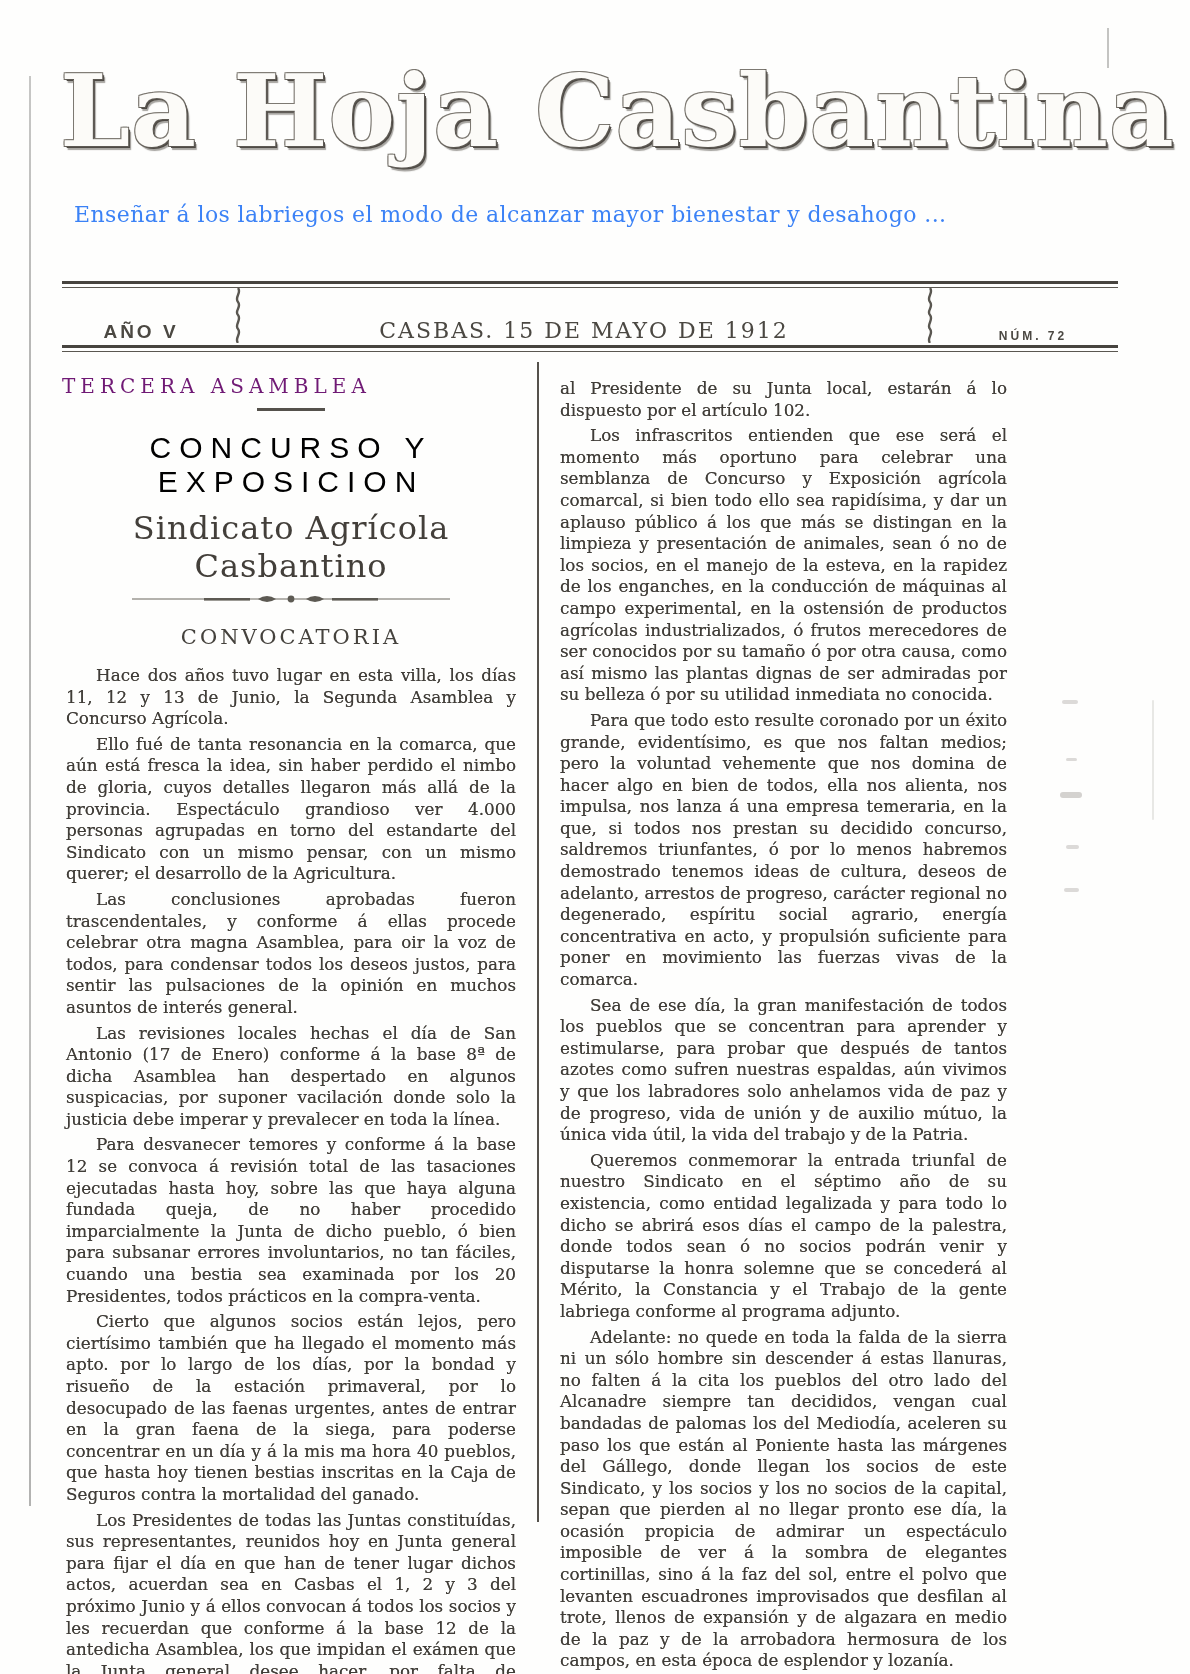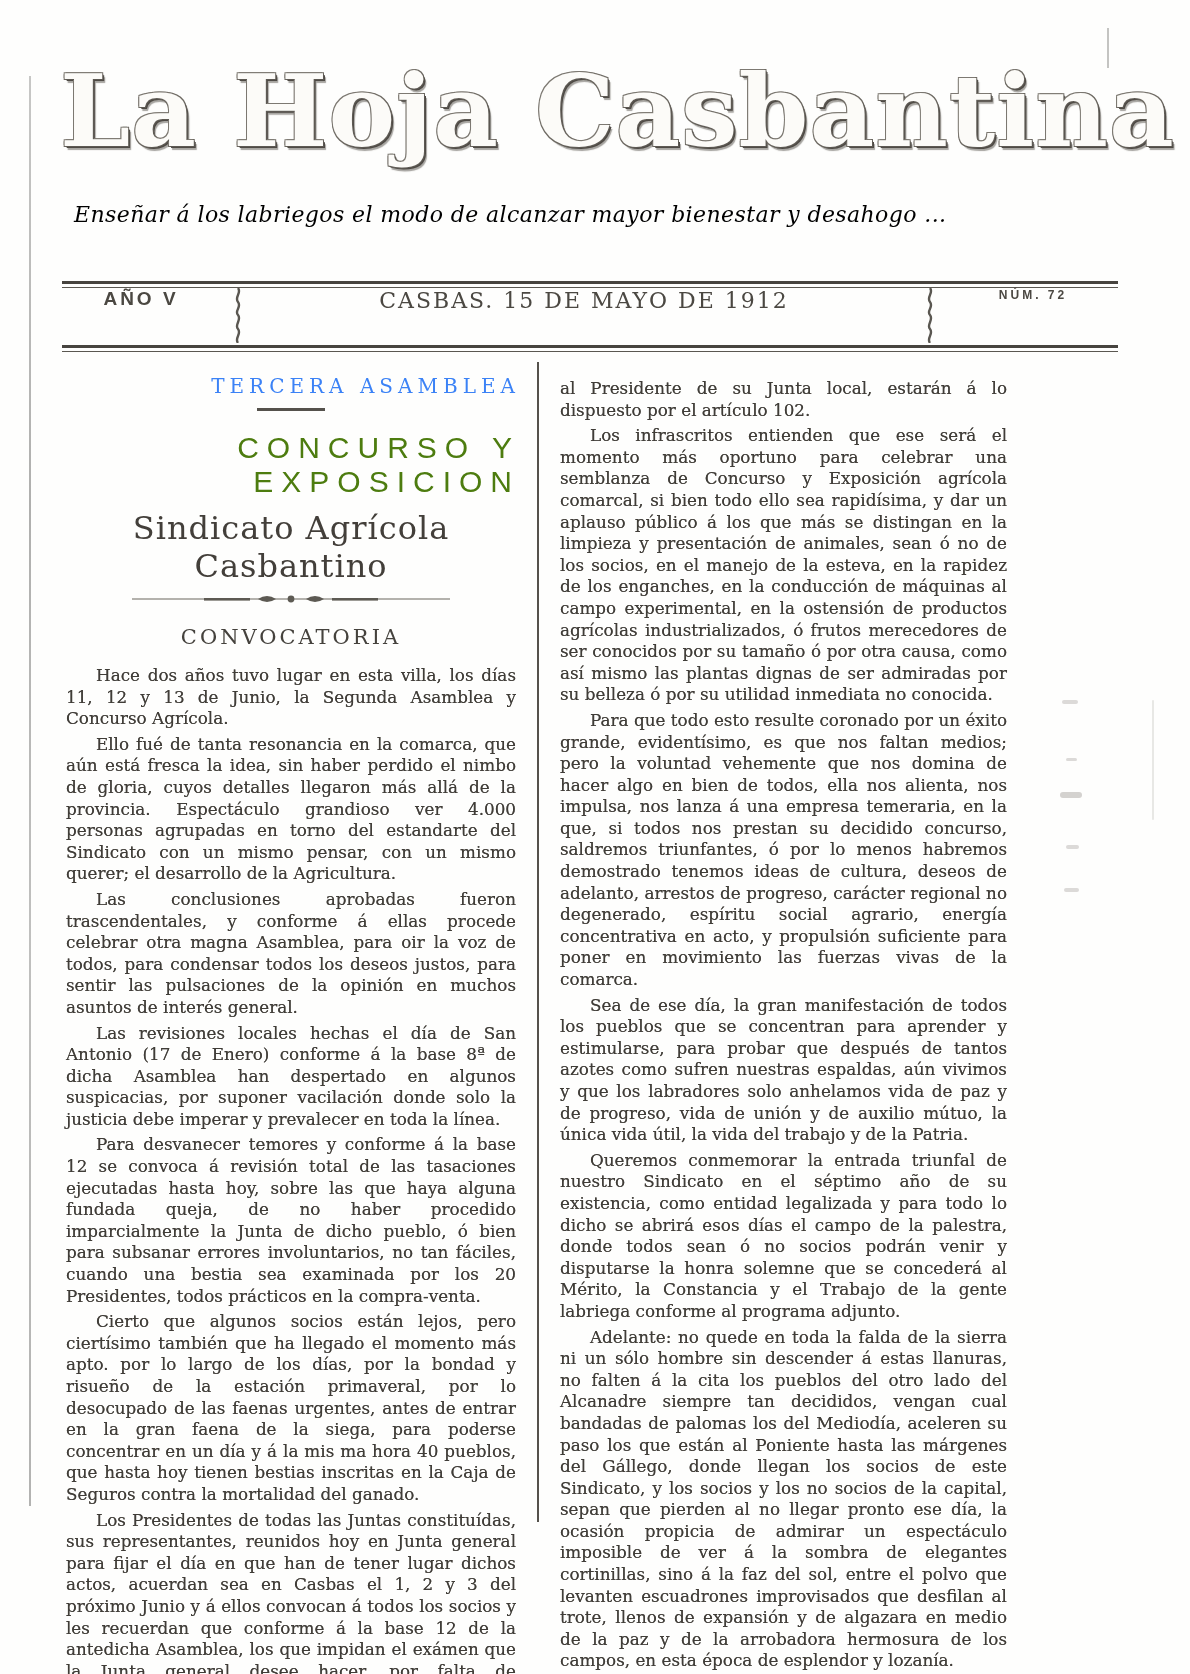--- a/index.html
+++ b/index.html
@@ -21,46 +21,46 @@
   .sm6{left:1152px;top:700px;width:2px;height:120px;opacity:.25;}
   
   .masthead-title{
     position:absolute;top:46px;left:60px;width:1056px;text-align:center;white-space:nowrap;
     font-family:"DejaVu Serif",serif;font-weight:700;font-size:100px;line-height:1.3;
     color:#fcfbf8;letter-spacing:1px;
     text-shadow:1px 1px 0 #5d5953,-1px -1px 0 #7d7972,1px -1px 0 #6d6962,
       -1px 1px 0 #6d6962,2px 2px 0 #4e4a45,3px 4px 1px rgba(80,75,68,.5);
   }
   .epigraph-1{position:absolute;top:202px;left:74px;width:980px;
-    font-style:italic;font-size:22px;letter-spacing:.4px;color:#000000;}
+    font-size:22px;letter-spacing:.4px;color:#3b82f6;}
   .epigraph-2{position:absolute;top:238px;left:300px;width:780px;
     font-style:italic;font-size:22px;letter-spacing:.4px;color:#47443f;}
   .epigraph-2 .attrib{font-style:normal;font-variant:small-caps;font-size:21px;letter-spacing:1px;color:#55524c;}
   
   .rule{position:absolute;left:62px;width:1056px;height:3px;
     border-top:3px solid #47443f;border-bottom:1px solid #5a5751;}
   .rule-top{top:281px;}
   .rule-mid{top:345px;}
   .dateline{position:absolute;top:288px;left:62px;width:1056px;height:55px;
-    display:flex;align-items:flex-start;font-family:"Liberation Sans",sans-serif;color:#4b4842;gap:12px;}
+    display:flex;align-items:flex-end;font-family:"Liberation Sans",sans-serif;color:#4b4842;gap:12px;}
   .dl-year{width:158px;text-align:center;font-size:19px;font-weight:700;letter-spacing:3px;}
   .dl-date{flex:1;text-align:center;font-size:22px;letter-spacing:2px;font-family:"DejaVu Serif",serif;}
   .dl-num{width:170px;text-align:center;font-size:12px;font-weight:700;letter-spacing:3px;}
   .squiggle{width:12px;height:55px;flex:0 0 auto;}
   
   .body-wrap{position:absolute;top:360px;left:62px;width:1056px;height:1314px;}
   .col-divider{position:absolute;left:475px;top:2px;height:1160px;width:0;border-left:2px solid #55524c;}
   .col{position:absolute;top:0;}
   .col-left{left:0;width:458px;}
   .col-right{left:494px;width:455px;padding-top:14px;}
-  .kicker{margin:14px 0 0;text-align:right;font-size:20px;font-weight:400;
-    letter-spacing:5px;color:#3b82f6;}
+  .kicker{margin:14px 0 0;text-align:left;font-size:20px;font-weight:400;
+    letter-spacing:5px;color:#701a75;}
   .kicker-rule{width:68px;height:3px;background:#55524c;margin:10px auto 0;}
-  .headline{margin:20px 0 0;text-align:right;font-family:"Liberation Sans",sans-serif;
-    font-size:30px;font-weight:400;letter-spacing:8px;color:#4d7c0f;}
+  .headline{margin:20px 0 0;text-align:center;font-family:"Liberation Sans",sans-serif;
+    font-size:30px;font-weight:400;letter-spacing:8px;color:#000000;}
   .byline{margin:16px 0 0;text-align:center;font-style:italic;font-size:19px;
     letter-spacing:2px;color:#4b4842;}
   .orgname{margin:10px 0 0;text-align:center;font-size:32px;font-weight:500;
     letter-spacing:1px;color:#433f3a;}
   .ornament{display:block;margin:6px auto 0;}
   .section-title{margin:18px 0 0;text-align:center;font-size:21px;font-weight:400;
     letter-spacing:3px;color:#45423d;}
   .paras{margin-top:16px;}
   .col p{
     margin:4px;font-size:16.8px;line-height:21.6px;text-align:justify;

